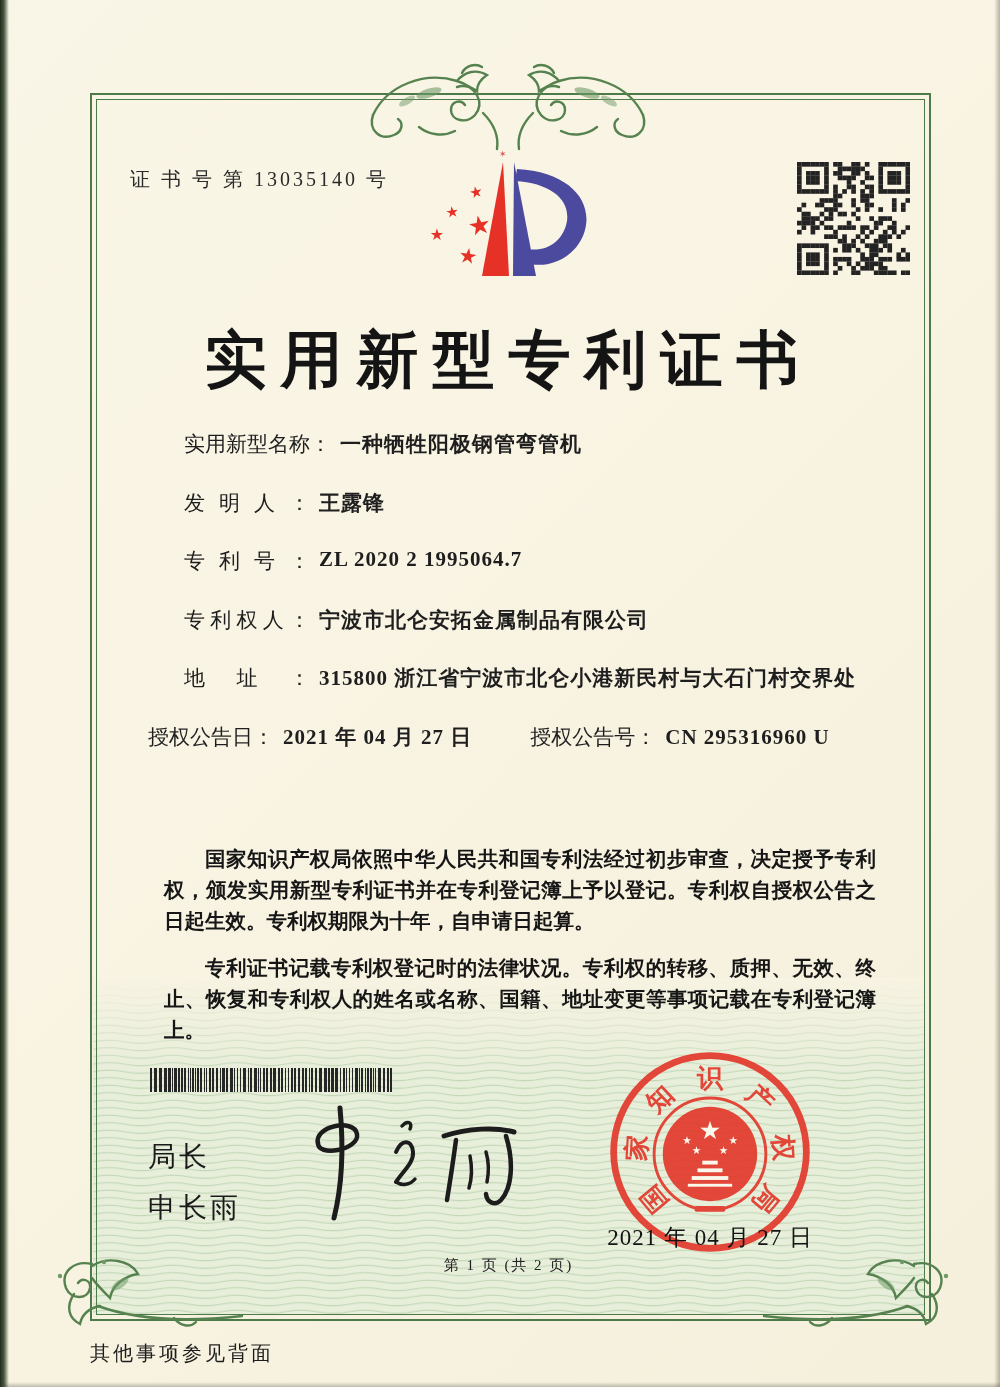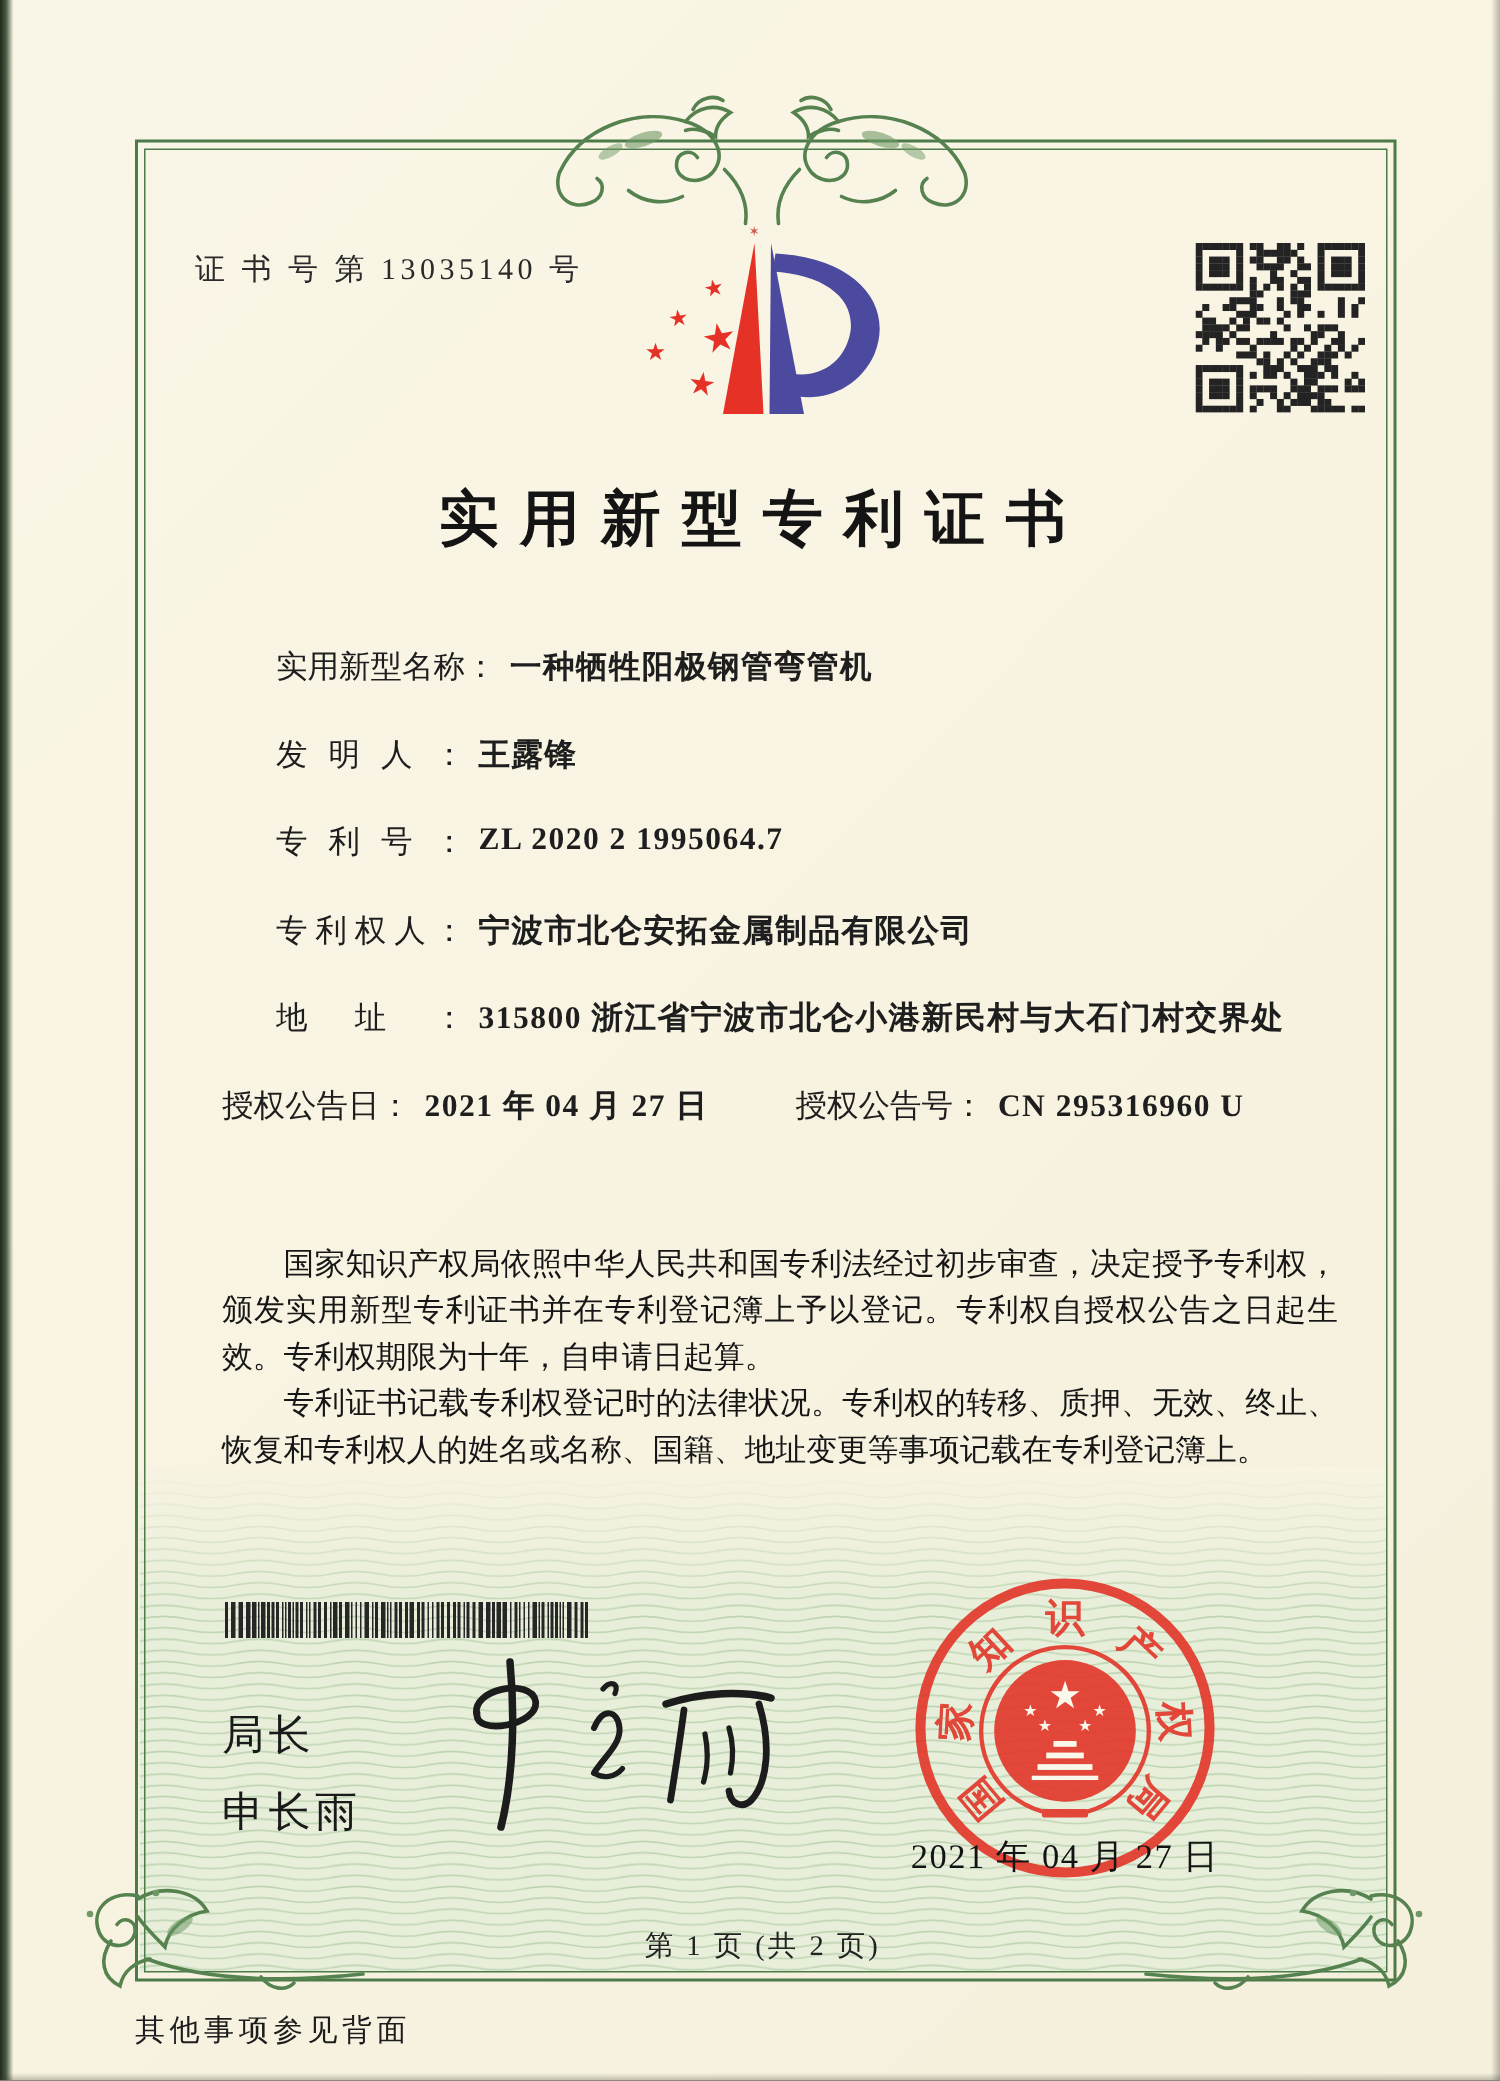--- a/index.html
+++ b/index.html
@@ -21,49 +21,49 @@
     border:1px solid #4c7a49;}
 
   .waves{position:absolute;left:93px;top:978px;width:831px;height:337px;z-index:0;}
 
   .cert-no{position:absolute;left:130px;top:166px;font-size:20px;letter-spacing:3px;color:#2a2a2a;}
 
   .logo{position:absolute;left:420px;top:156px;width:180px;height:150px;}
   .qr{position:absolute;left:797px;top:162px;width:113px;height:113px;}
 
   .title{position:absolute;left:90px;top:318px;width:837px;text-align:center;
-    font-size:40px;font-weight:bold;letter-spacing:14px;color:#141414;}
+    font-size:62px;font-weight:bold;letter-spacing:14px;color:#141414;}
 
   .fields{position:absolute;left:148px;top:430px;width:760px;font-size:21px;color:#1e1e1e;z-index:1;}
   .frow{height:58.5px;white-space:nowrap;}
   .flabel{display:inline-block;text-align:justify;text-align-last:justify;vertical-align:top;margin-left:36px;}
   .w6{width:126px;}
   .w7{width:147px;}
   .fvalue{margin-left:9px;letter-spacing:1px;font-weight:bold;}
   .grant-row{white-space:nowrap;}
   .grant-no{margin-left:58px;}
 
   .paras{position:absolute;left:148px;top:828px;width:744px;font-size:20.5px;line-height:31px;
     color:#161616;text-align:justify;z-index:1;}
-  .paras p{margin:0;text-indent:2em;}
+  .paras p{margin:16px;text-indent:2em;font-weight:bold;}
 
   .barcode{position:absolute;left:150px;top:1068px;width:246px;height:24px;z-index:2;}
 
   .officer{position:absolute;left:148px;top:1138px;font-size:28px;letter-spacing:3px;color:#1a1a1a;
     font-family:"Liberation Sans","DejaVu Sans",sans-serif;z-index:2;}
   .officer div{margin-bottom:13px;}
 
   .signature{position:absolute;left:298px;top:1100px;width:230px;height:130px;z-index:3;}
 
   .seal{position:absolute;left:604px;top:1046px;width:212px;height:212px;z-index:2;opacity:.93;}
   .seal-date{position:absolute;left:600px;top:1222px;width:220px;text-align:center;
     font-size:23px;letter-spacing:1px;color:#131313;z-index:4;}
 
-  .page-num{position:absolute;left:90px;top:1284px;width:837px;text-align:center;
-    font-size:19px;letter-spacing:2px;color:#222;z-index:2;}
+  .page-num{position:absolute;left:90px;top:1256px;width:837px;text-align:center;
+    font-size:15px;letter-spacing:2px;color:#222;z-index:2;}
   .back-note{position:absolute;left:90px;top:1340px;width:837px;text-align:left;
     font-size:20px;letter-spacing:3px;color:#1c1c1c;}
 
   .ornament-top{position:absolute;left:363px;top:57px;width:290px;height:100px;}
   .spark{position:absolute;left:499px;top:149px;font-size:9px;color:#d2544a;}
   .ornament-bl{position:absolute;left:46px;top:1254px;width:200px;height:78px;}
   .ornament-br{position:absolute;left:760px;top:1254px;width:200px;height:78px;transform:scaleX(-1);}
 </style>
 </head>
 <body>

